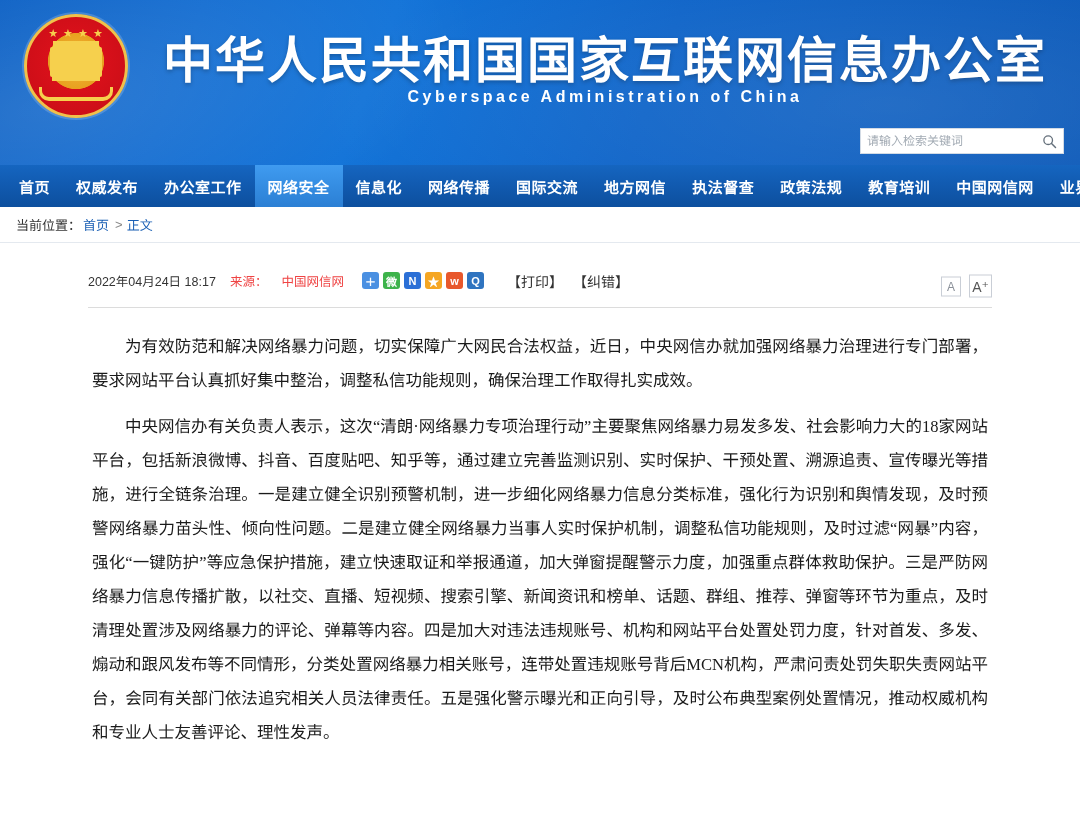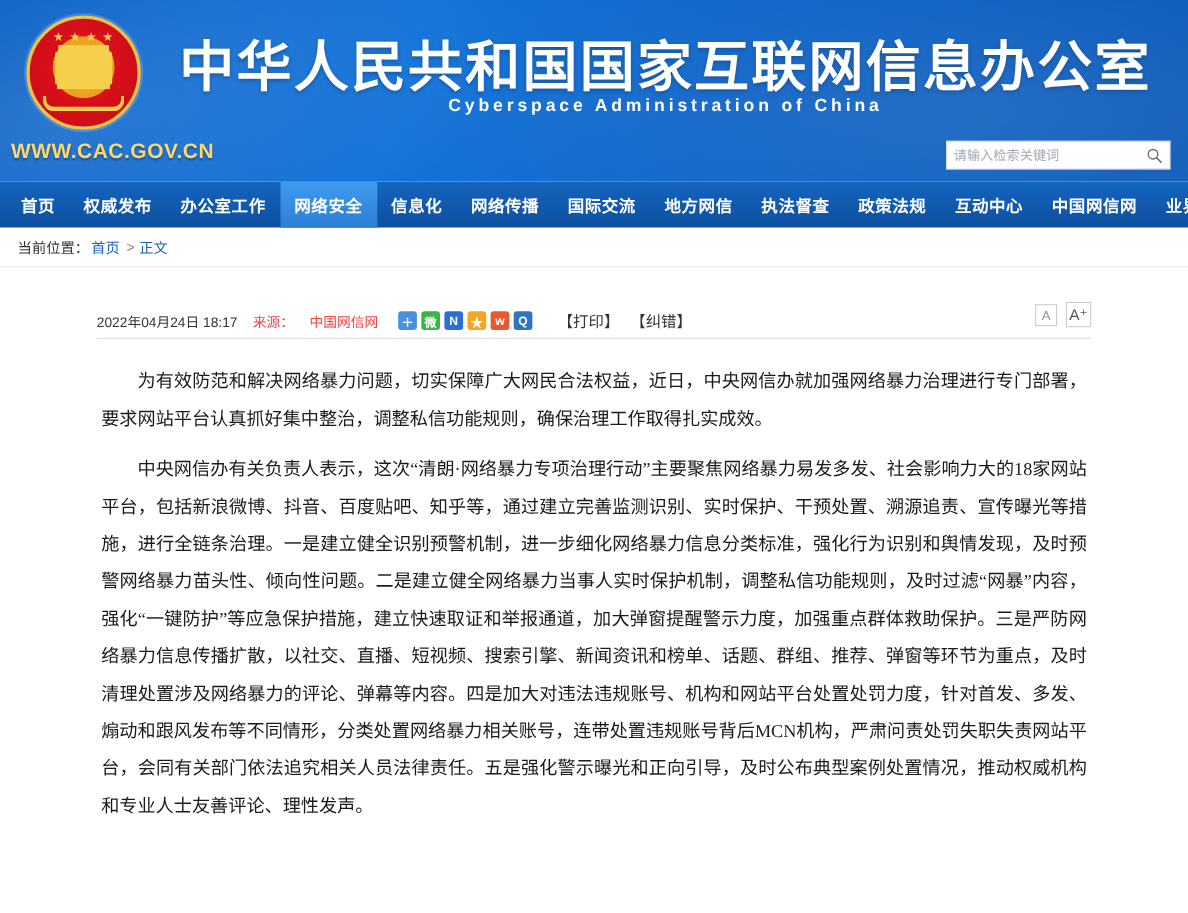--- a/index.html
+++ b/index.html
@@ -137,21 +137,21 @@
   .art-title {
     margin: 36px 0 0 0;
     text-align:center;
     font-family: "Liberation Serif", "DejaVu Serif", serif;
     font-size: 27px; font-weight: bold; color: #1b3a63;
     letter-spacing: 1px;
   }
   .meta-row {
     margin-top: 28px;
     height: 30px;
-    display:flex; align-items:flex-end;
+    display:flex; align-items:flex-start;
     font-size: 12.5px; color:#444;
     position: relative;
   }
   .meta-left { display:flex; align-items:center; gap: 14px; padding-left: 44px; }
   .meta-date { color:#333; }
   .meta-source { color:#ef4444; }
   .share-icons { display:flex; align-items:center; gap: 4px; margin-left: 4px; }
   .sicon {
     width: 17px; height: 17px; border-radius: 3px;
     display:inline-flex; align-items:center; justify-content:center;
@@ -205,21 +205,20 @@
 <div class="page">
 
   <div class="header">
     <div class="emblem">
       <div class="stars">★ ★ ★ ★</div>
       <div class="gate"></div>
       <div class="ears"></div>
     </div>
     <div class="title-cn">中华人民共和国国家互联网信息办公室</div>
     <div class="title-en">Cyberspace Administration of China</div>
-    <div class="site-url">WWW.CAC.GOV.CN</div>
 
     <div class="search-box">
       <input type="text" placeholder="请输入检索关键词" style="">
       <div class="search-btn">
         <svg width="15" height="15" viewBox="0 0 16 16" aria-hidden="true">
           <circle cx="6.6" cy="6.6" r="4.6" fill="none" stroke="#5a6672" stroke-width="1.4"></circle>
           <line x1="10.2" y1="10.2" x2="14.4" y2="14.4" stroke="#5a6672" stroke-width="1.6" stroke-linecap="round"></line>
         </svg>
       </div>
     </div>
@@ -229,21 +228,21 @@
     <div class="nav-item">首页</div>
     <div class="nav-item">权威发布</div>
     <div class="nav-item">办公室工作</div>
     <div class="nav-item active">网络安全</div>
     <div class="nav-item">信息化</div>
     <div class="nav-item">网络传播</div>
     <div class="nav-item">国际交流</div>
     <div class="nav-item">地方网信</div>
     <div class="nav-item">执法督查</div>
     <div class="nav-item">政策法规</div>
-    <div class="nav-item">互动中心</div>
+    <div class="nav-item">教育培训</div>
     <div class="nav-item">中国网信网</div>
     <div class="nav-item">业界动态</div>
 
   </div>
 
   <div class="breadcrumb">
     <span class="bc-label">当前位置：</span>
     <a href="#">首页</a>
     <span class="sep">&gt;</span>
     <span class="current">正文</span>

